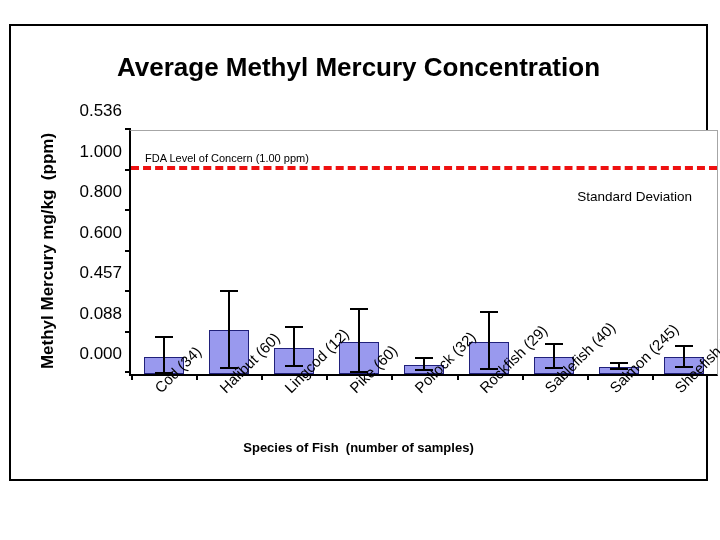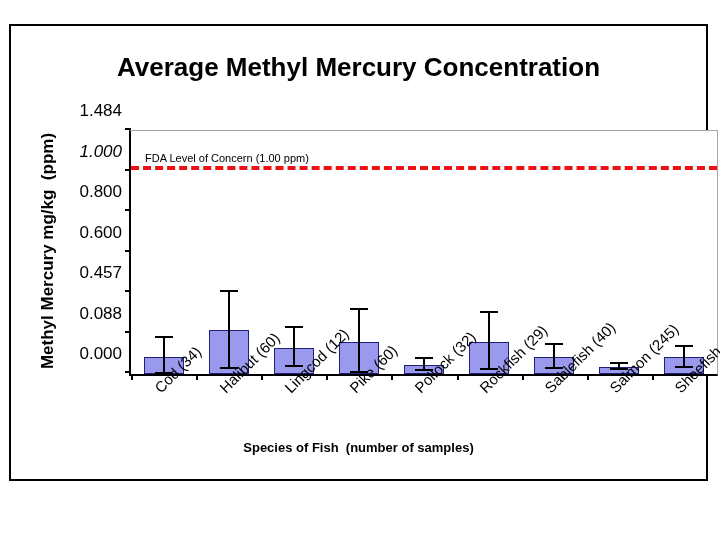--- a/index.html
+++ b/index.html
@@ -201,23 +201,23 @@
         <div class="y-tick-label" style="bottom: 0px;">0.000</div>
         <div class="y-tick-mark" style="bottom: 0px;"></div>
         <div class="y-tick-label" style="bottom: 40.5px;">0.088</div>
         <div class="y-tick-mark" style="bottom: 40.5px;"></div>
         <div class="y-tick-label" style="bottom: 81px;">0.457</div>
         <div class="y-tick-mark" style="bottom: 81px;"></div>
         <div class="y-tick-label" style="bottom: 121.5px;">0.600</div>
         <div class="y-tick-mark" style="bottom: 121.5px;"></div>
         <div class="y-tick-label" style="bottom: 162px; text-align: center;">0.800</div>
         <div class="y-tick-mark" style="bottom: 162px;"></div>
-        <div class="y-tick-label" style="bottom: 202.5px; font-style: italic;">1.000</div>
+        <div class="y-tick-label" style="bottom: 202.5px;">1.000</div>
         <div class="y-tick-mark" style="bottom: 202.5px;"></div>
-        <div class="y-tick-label" style="bottom: 243px;">1.484</div>
+        <div class="y-tick-label" style="bottom: 243px;">0.536</div>
         <div class="y-tick-mark" style="bottom: 243px;"></div>
       </div>
     <div id="x-ticks">
         <div class="x-tick-mark" style="left: 0px;"></div>
         <div class="x-tick-mark" style="left: 65.1111px;"></div>
         <div class="x-tick-mark" style="left: 130.222px;"></div>
         <div class="x-tick-mark" style="left: 195.333px;"></div>
         <div class="x-tick-mark" style="left: 260.444px;"></div>
         <div class="x-tick-mark" style="left: 325.556px;"></div>
         <div class="x-tick-mark" style="left: 390.667px;"></div>
@@ -290,16 +290,17 @@
         <div class="x-cat-label" style="left: 410.2px;">Sablefish (40)</div>
         <div class="x-cat-label" style="left: 475.311px;">Salmon (245)</div>
         <div class="x-cat-label" style="left: 540.422px;">Sheefish (8)</div>
       </div>
 
     <div id="threshold-line" style="bottom: 202.5px; border-top-color: rgb(238, 17, 17);"></div>
     <div id="threshold-label" style="bottom: 210.5px;">FDA Level of Concern (1.00 ppm)</div>
   </div>
 
   <div id="sd-annotation">
+    <div>Standard Deviation</div>
   </div>
 
   <div id="x-axis-title">Species of Fish  (number of samples)</div>
 </div>
 
 </body></html>

